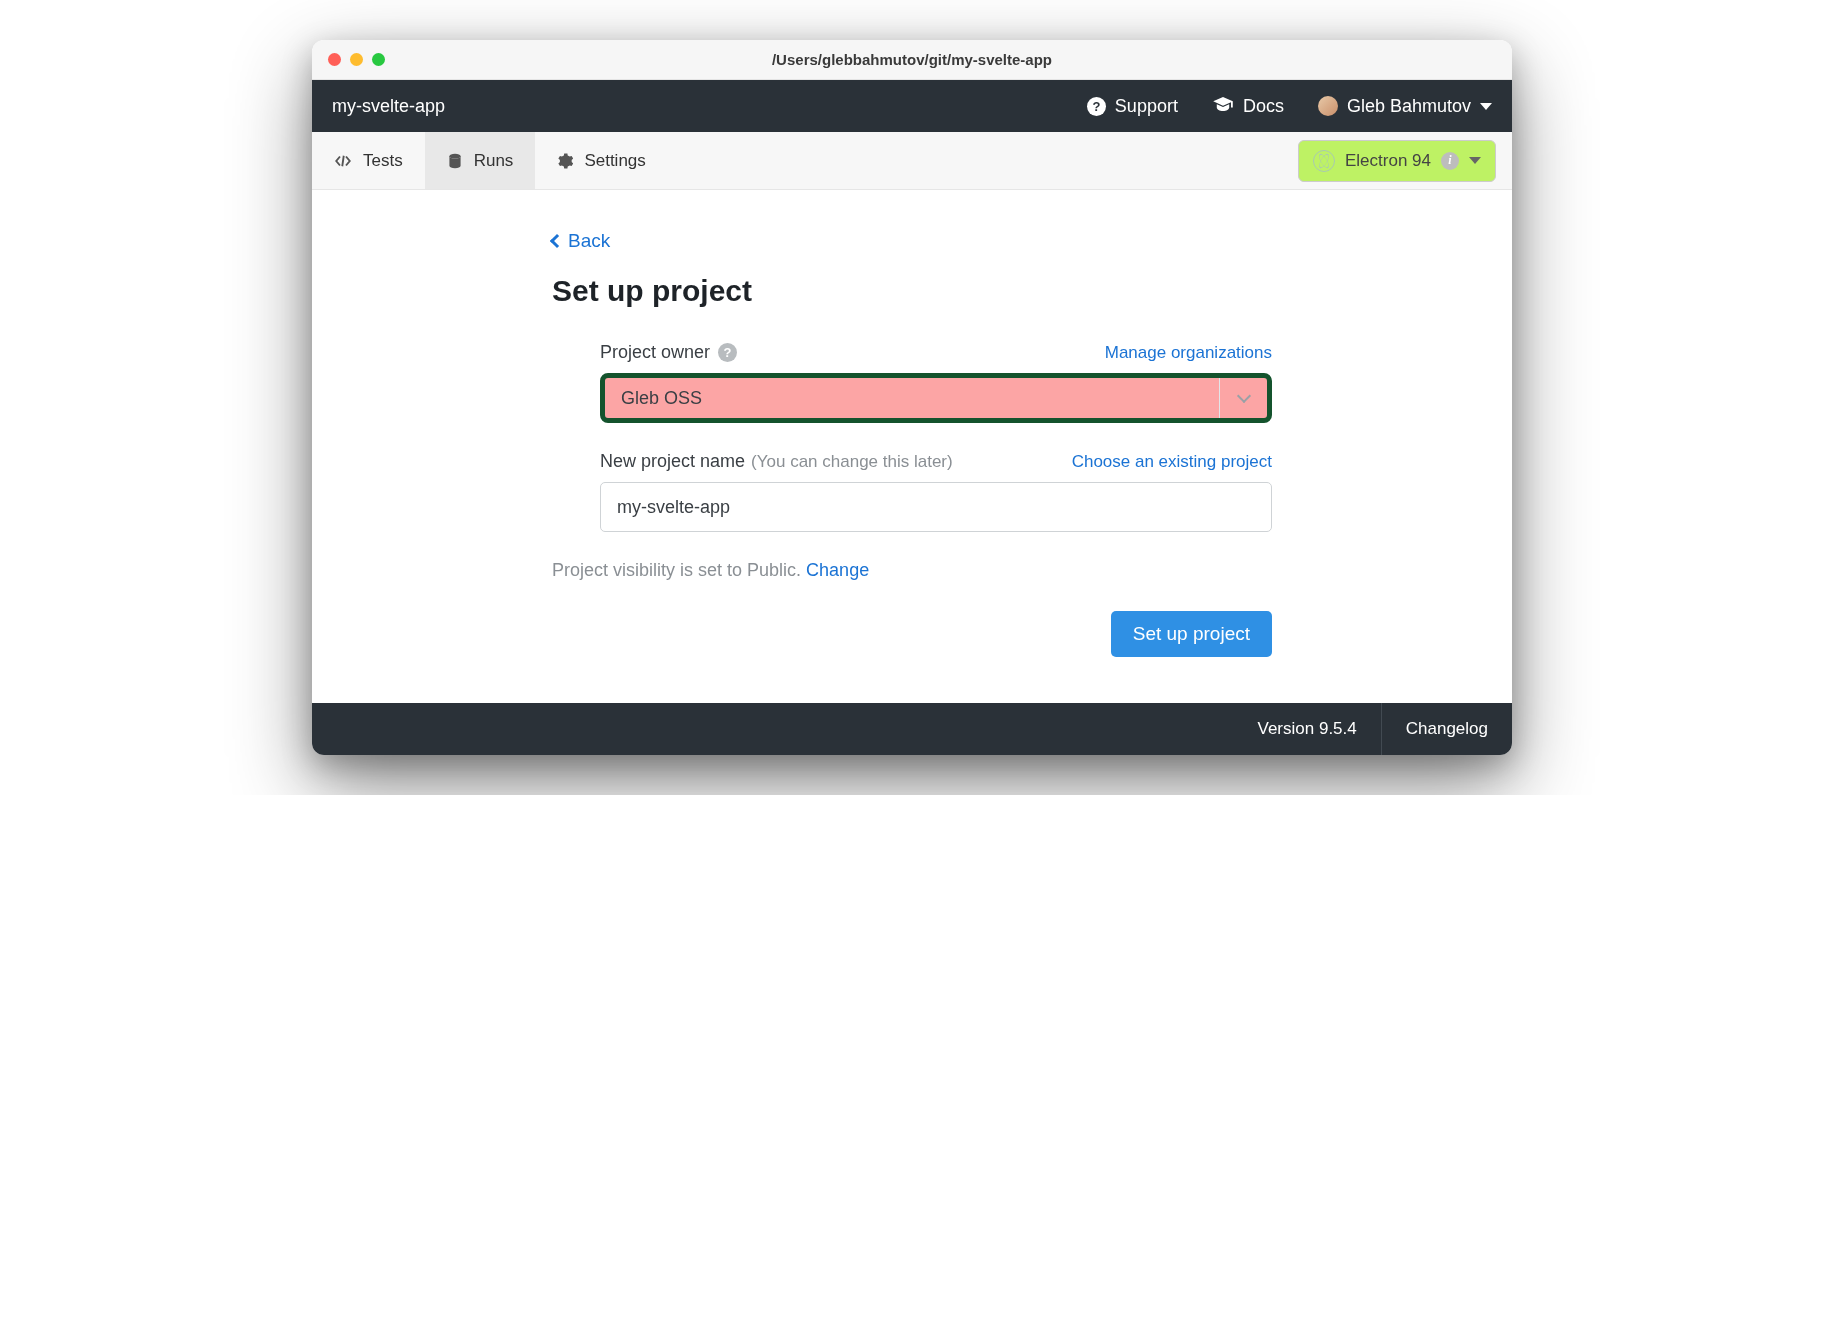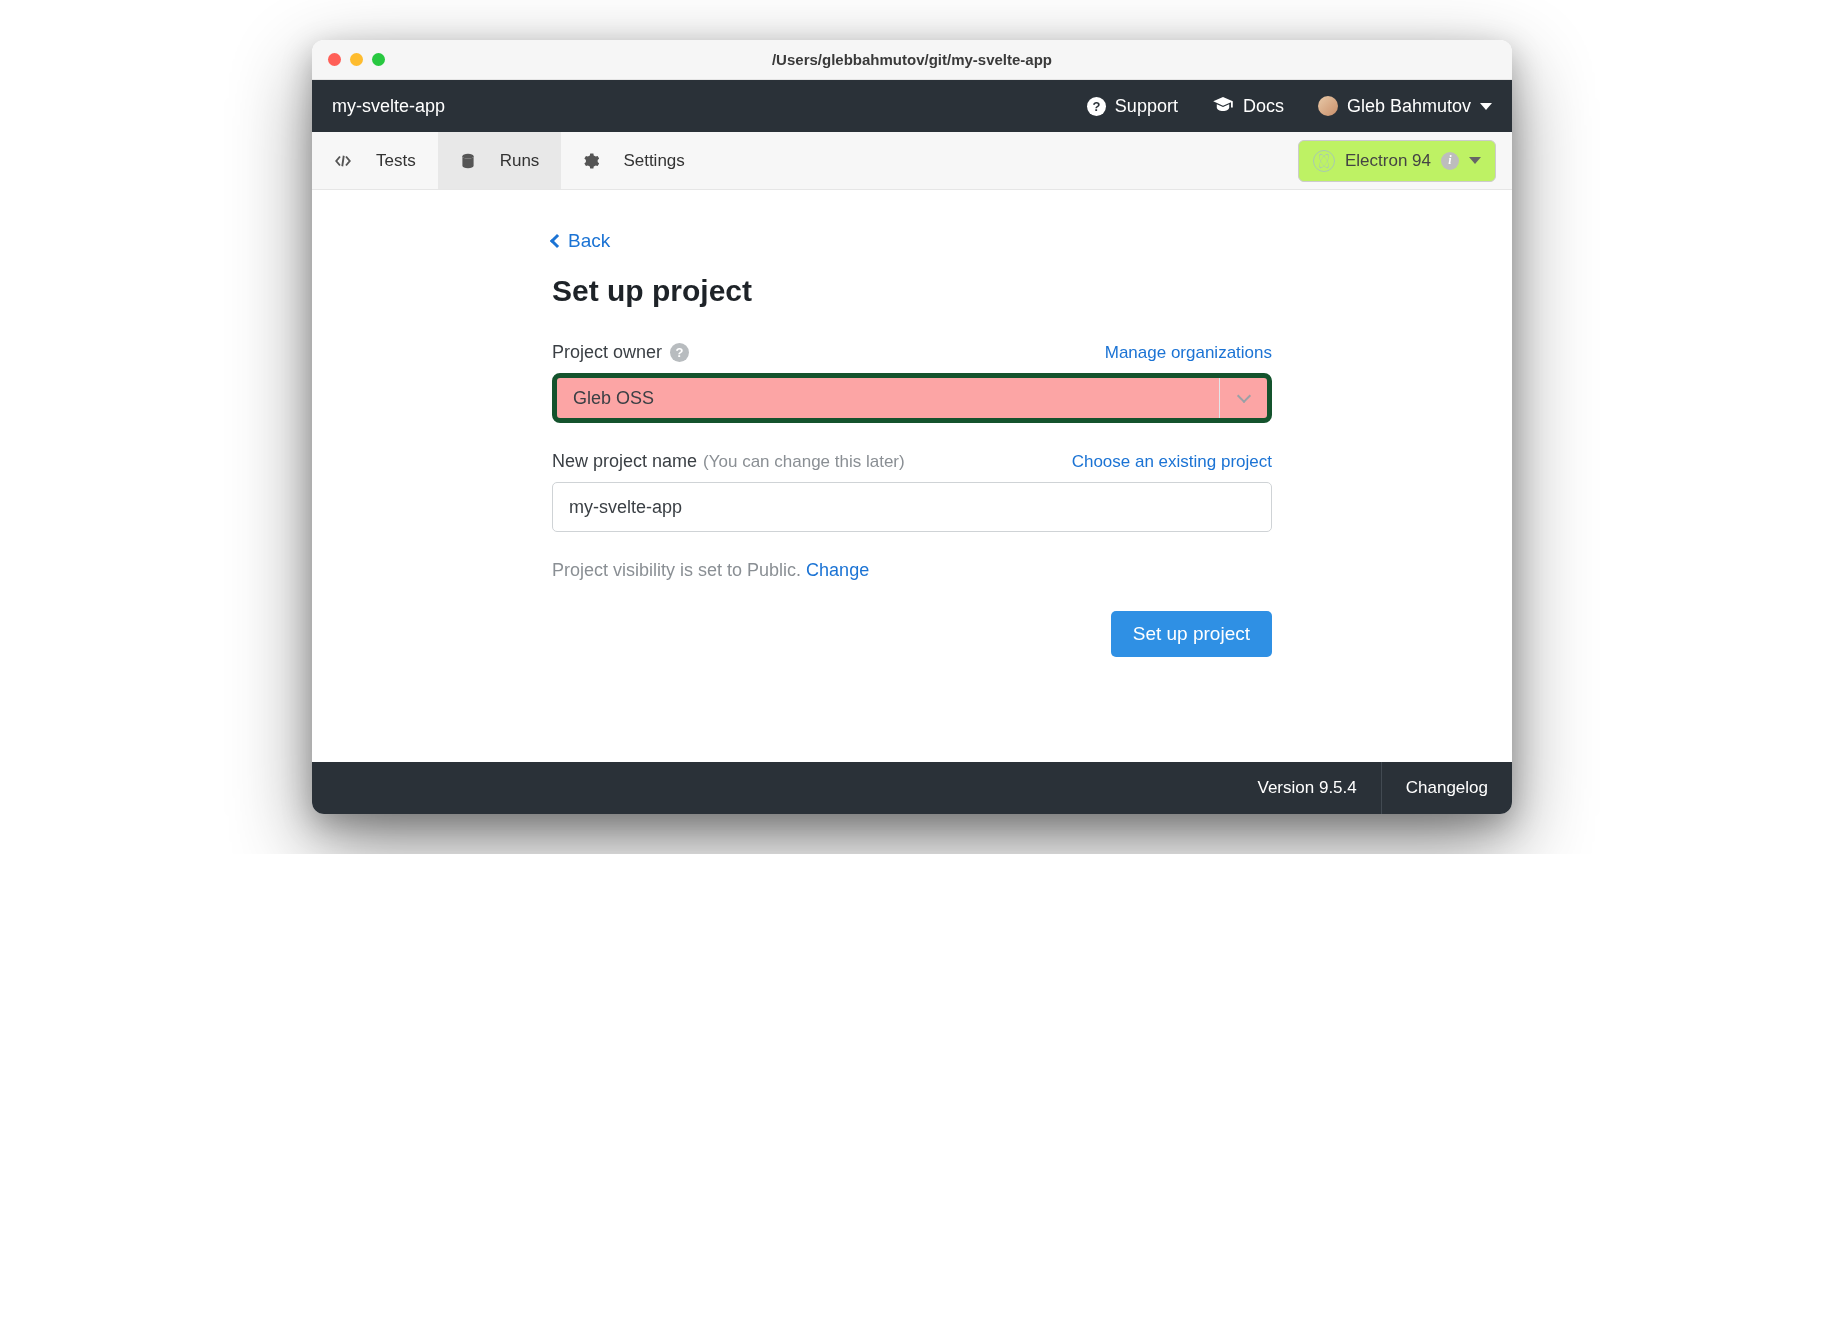--- a/index.html
+++ b/index.html
@@ -74,21 +74,21 @@
   .tabbar {
     background: #f7f7f7;
     border-bottom: 1px solid #e6e6e6;
     height: 58px;
     display: flex;
     align-items: stretch;
     padding-right: 16px;
   }
   .tabs { display: flex; }
   .tab {
-    display: flex; align-items: center; gap: 24px;
+    display: flex; align-items: center; gap: 11px;
     padding: 0 22px;
     font-size: 17px;
     color: #333;
     cursor: pointer;
   }
   .tab.active { background: #e8e8e8; }
   .tab-icon { display:inline-flex; color:#555; }
   .browser-select {
     margin-left: auto;
     align-self: center;
@@ -113,36 +113,36 @@
     content:"";position:absolute;inset:2px;border:1.2px solid #9fb9d0;border-radius:50%;
   }
   .electron-icon::before { transform: rotate(60deg) scaleY(0.4); }
   .electron-icon::after { transform: rotate(-60deg) scaleY(0.4); }
   .info-circle {
     width:18px;height:18px;border-radius:50%;background:#bdbdbd;color:#fff;
     display:inline-flex;align-items:center;justify-content:center;
     font-size:12px;font-weight:700;font-style:italic;font-family:Georgia,serif;
   }
   .content {
-    padding: 40px 0 105px;
+    padding: 40px 0 46px;
     flex: 1;
     display:flex;justify-content:center;
     background:#fff;
   }
   .panel { width: 720px; }
   .back-link {
     color:#1b73d4;font-size:19px;display:flex;align-items:center;gap:4px;
     cursor:pointer;margin-bottom:22px;
   }
   .chevron-left {
     display:inline-block;width:10px;height:10px;border-left:3px solid #1b73d4;border-bottom:3px solid #1b73d4;
     transform:rotate(45deg);margin-right:2px;
   }
   h1.page-title { font-size:30px;font-weight:700;color:#1e2328;margin-bottom:34px; }
-  .field { margin-bottom: 28px; }
+  .field { margin-bottom: 28px; margin-left: 48px; }
   .field-header { display:flex;justify-content:space-between;align-items:baseline;margin-bottom:10px; }
   .field-label { font-size:18px;color:#3a3f44;display:flex;align-items:center;gap:8px; }
   .field-hint { font-size:17px;color:#8a8f94; }
   .field-action { font-size:17px;color:#1b73d4;cursor:pointer; }
   .help-circle {
     width:19px;height:19px;border-radius:50%;background:#b8bcbf;color:#fff;
     display:inline-flex;align-items:center;justify-content:center;font-size:13px;font-weight:700;
   }
   .select-box {
     width:100%;height:50px;border:5px solid #14532d;border-radius:8px;background:#fca5a5;

